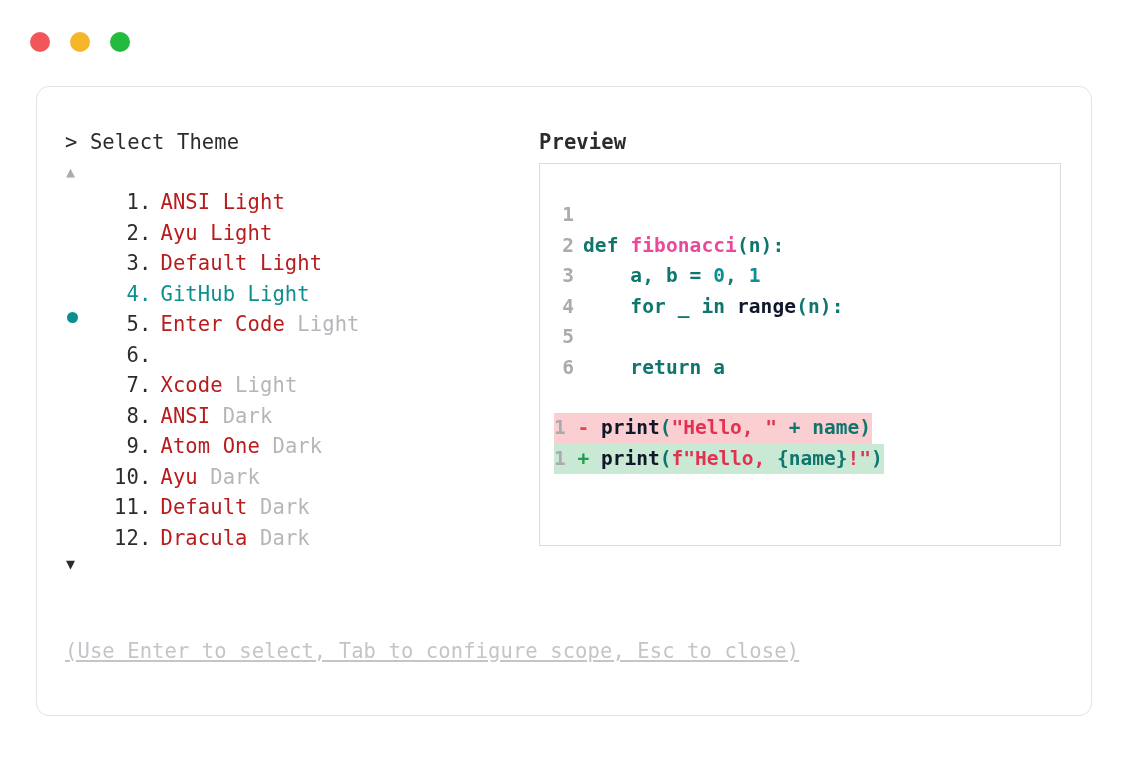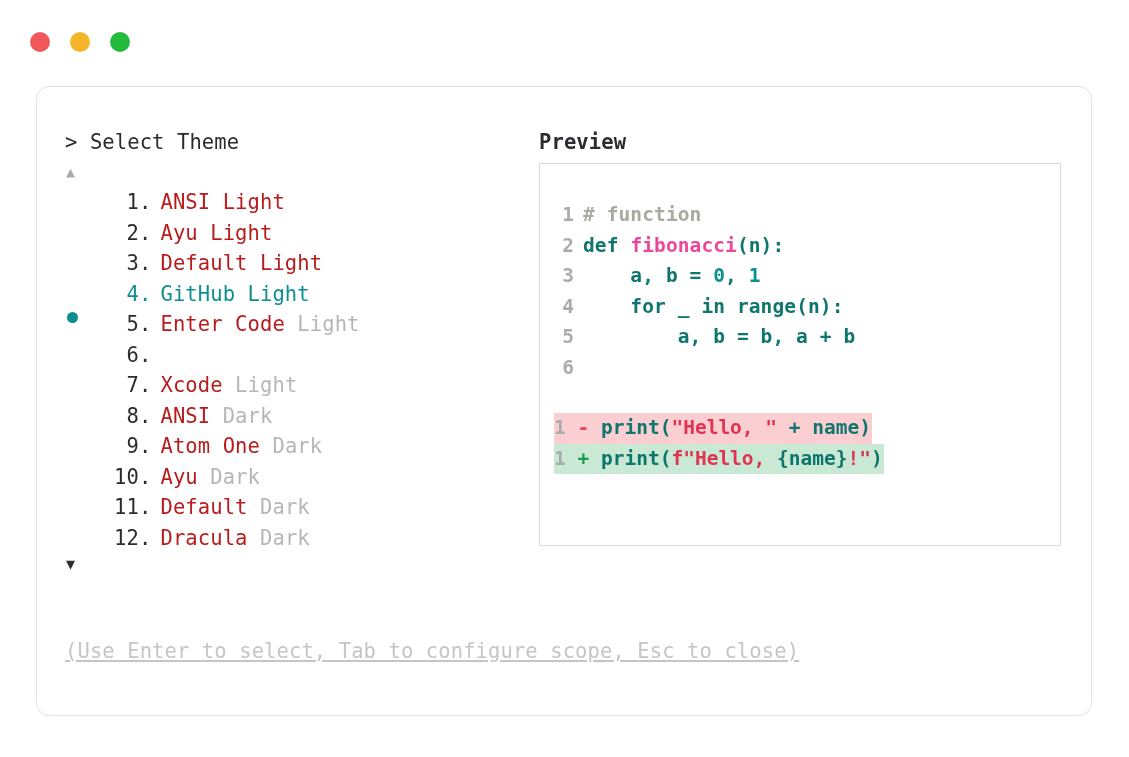--- a/index.html
+++ b/index.html
@@ -137,21 +137,21 @@
     width: 20px; flex: 0 0 20px;
     text-align: right;
     color: #a9abaf;
     margin-right: 9px;
   }
   .code-text { color: #2a2c30; white-space: pre; }
 
   .tok-comment { color: #a8a9a0; }
   .tok-func    { color: #ec4899; }
   .tok-num     { color: #0d8f8f; }
-  .tok-builtin { color: #0f766e; text-align: right; }
+  .tok-builtin { color: #0f172a; text-align: right; }
   .tok-str     { color: #e23252; }
   .tok-plain   { color: #0f766e; }
 
   .code-gap { height: 30px; }
 
   
   .diff-line { display: flex; align-items: baseline;
     font-size: 19.5px; line-height: 30.5px; height: 30.5px; white-space: pre; }
   .diff-body { white-space: pre; padding-right: 1px; }
   .diff-del .diff-body { background: #fbcfd2; }
@@ -210,26 +210,26 @@
             </div>
 
           <div class="scroll-arrow down">▼</div>
         </div>
 
         <div class="col-right">
           <div class="col-title">Preview</div>
 
           <div class="preview-panel">
             <div id="code-block">
-                <div class="code-line"><span class="ln">1</span><span class="code-text"><span class="tok-comment"># function</span></span></div>
+                <div class="code-line"><span class="ln">1</span></div>
                 <div class="code-line"><span class="ln">2</span><span class="code-text"><span class="tok-plain">def </span><span class="tok-func">fibonacci</span><span class="tok-plain">(n):</span></span></div>
                 <div class="code-line"><span class="ln">3</span><span class="code-text"><span class="tok-plain">    a, b = </span><span class="tok-num">0</span><span class="tok-plain">, </span><span class="tok-num">1</span></span></div>
                 <div class="code-line"><span class="ln">4</span><span class="code-text"><span class="tok-plain">    for _ in </span><span class="tok-builtin">range</span><span class="tok-plain">(n):</span></span></div>
-                <div class="code-line"><span class="ln">5</span><span class="code-text"><span class="tok-plain">        a, b = b, a + b</span></span></div>
-                <div class="code-line"><span class="ln">6</span></div>
+                <div class="code-line"><span class="ln">5</span></div>
+                <div class="code-line"><span class="ln">6</span><span class="code-text"><span class="tok-plain">    return a</span></span></div>
               </div>
             <div class="code-gap"></div>
             <div id="diff-block">
                 <div class="diff-line diff-del"><span class="diff-body"><span class="diff-ln">1 </span><span class="sign-del">- </span><span class="tok-builtin">print</span><span class="tok-plain">(</span><span class="tok-str">"Hello, "</span><span class="tok-plain"> + name)</span></span></div>
                 <div class="diff-line diff-add"><span class="diff-body"><span class="diff-ln">1 </span><span class="sign-add">+ </span><span class="tok-builtin">print</span><span class="tok-plain">(</span><span class="tok-str">f"Hello, </span><span class="tok-plain">{name}</span><span class="tok-str">!"</span><span class="tok-plain">)</span></span></div>
               </div>
           </div>
         </div>
 
       </div>

